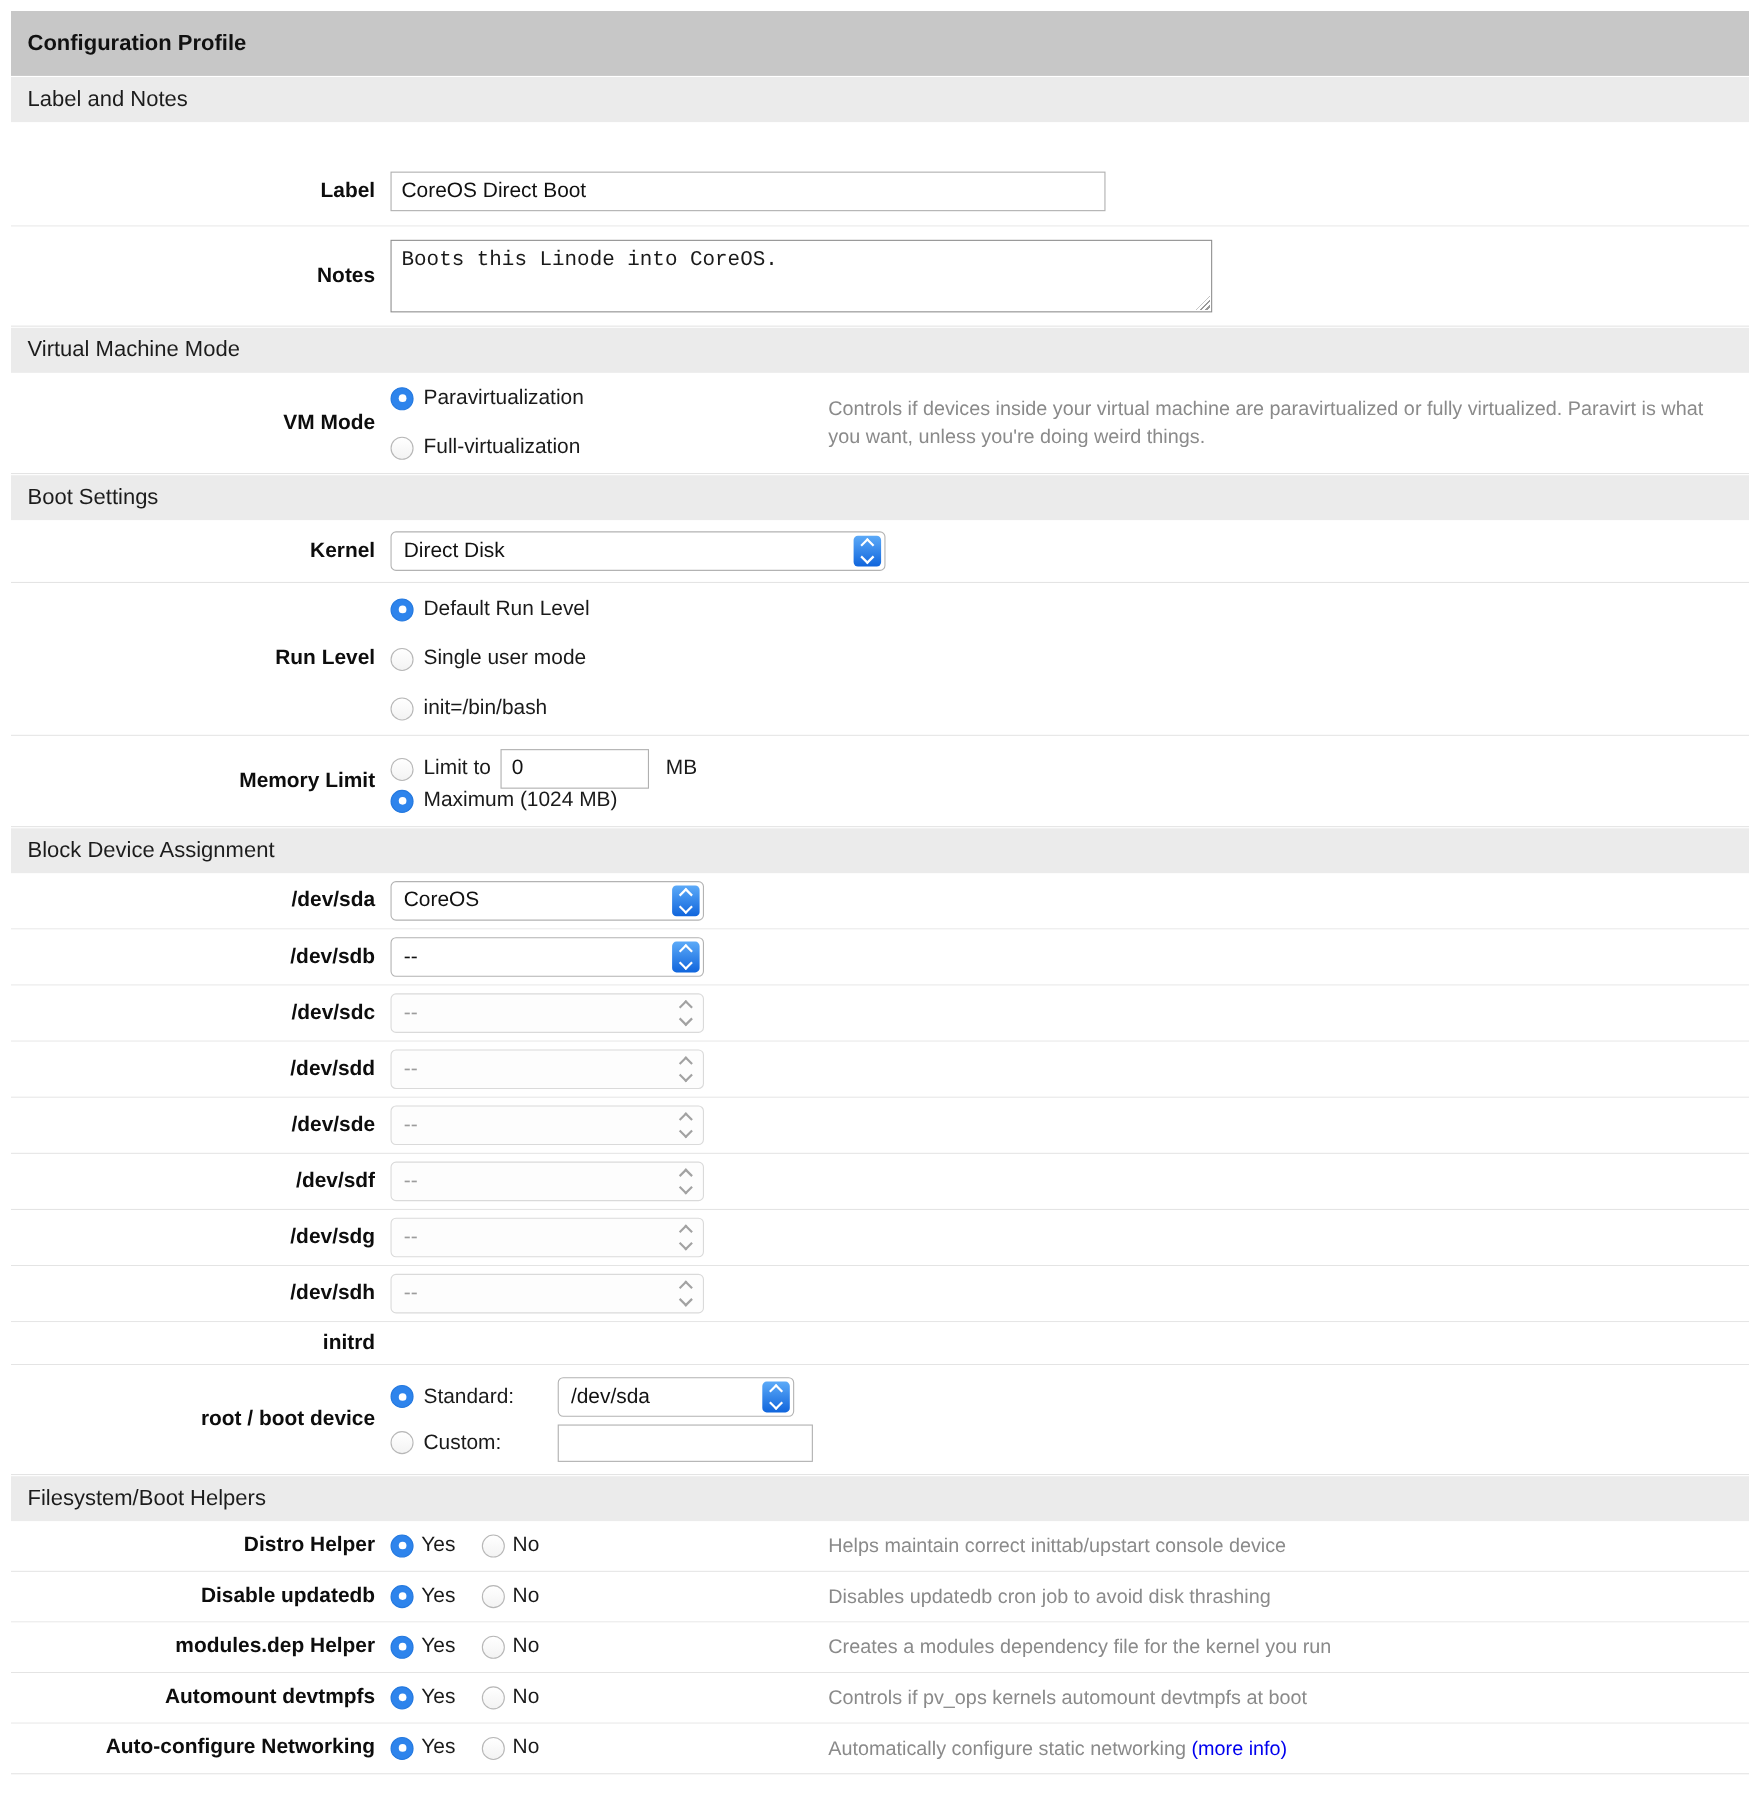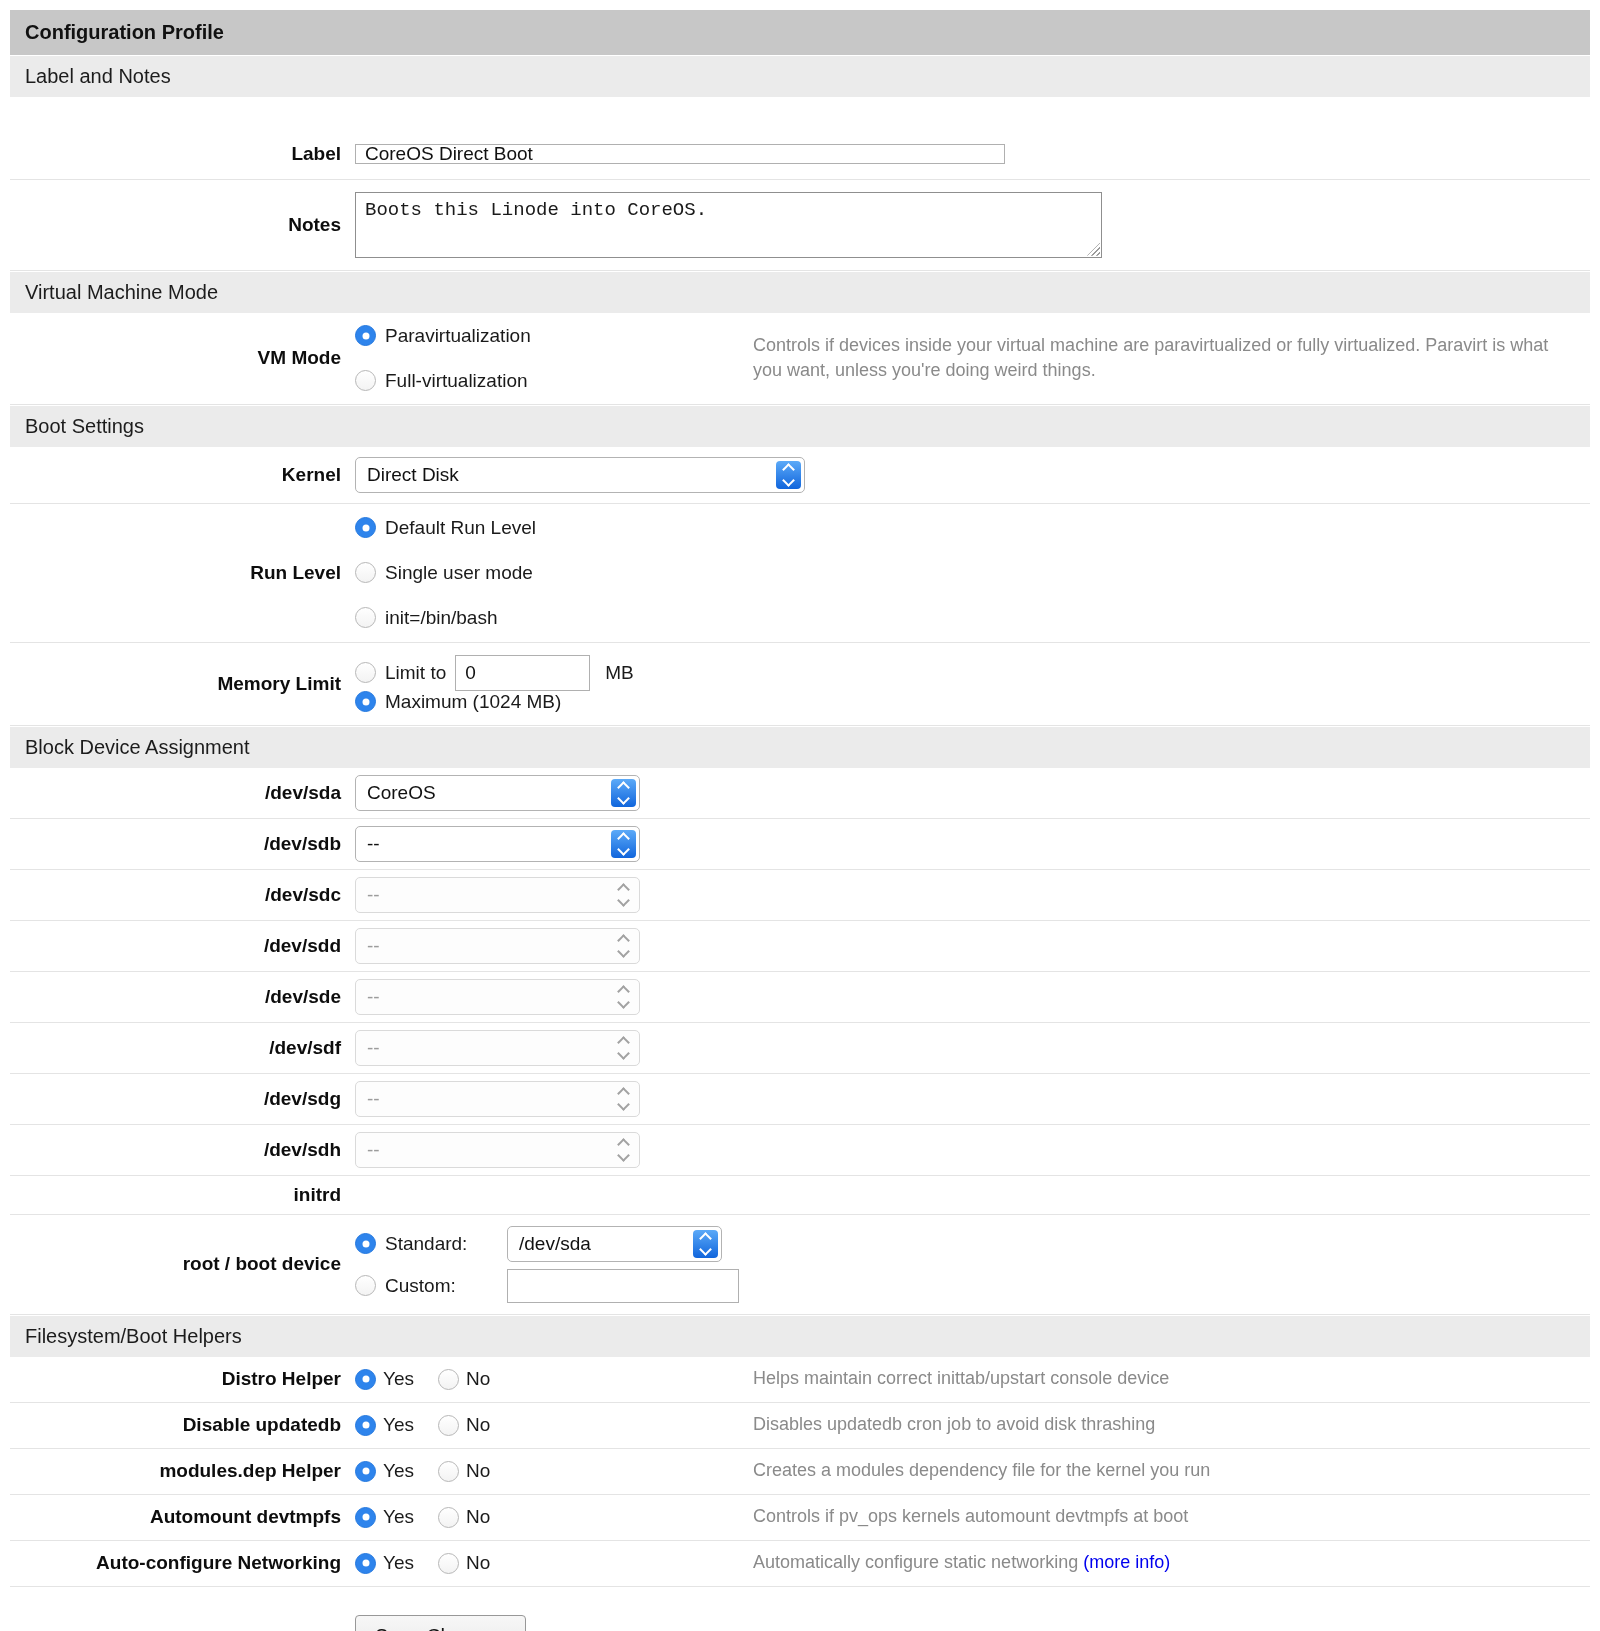--- a/index.html
+++ b/index.html
@@ -6,21 +6,21 @@
   html,body { background:#fff; }
   body {
     font-family: "Liberation Sans", sans-serif;
     font-size: 19px;
     color: #1a1a1a;
     width: 1600px;
   }
   .page { margin: 10px; width: 1580px; }
 
   .title-bar {
-    background:#c7c7c7; height:45px; display:flex; align-items:center;
+    background:#c7c7c7; height:59px; display:flex; align-items:center;
     padding:0 15px; font-size:20px; font-weight:bold; color:#111;
   }
   .section-bar {
     background:#ebebeb; height:41px; display:flex; align-items:center;
     padding:16px 15px; font-size:20px; color:#1c1c1c; margin-top:1px;
   }
 
   .row {
     display:flex; align-items:center; background:#fff;
     border-bottom:1px solid #e4e4e4; padding:10px 0;
@@ -32,21 +32,21 @@
   .col-field { margin-left:14px; }
   .row.with-help .col-field { flex:0 0 398px; }
   .col-help {
     flex:1 1 auto; color:#8a8a8a; font-size:18px; line-height:1.4;
     padding-right:40px;
   }
   .col-help a { color:#0000ee; text-decoration:none; }
 
   
   .text-input {
-    height:20px; border:1px solid #b0b0b0; background:#fff; color:#111;
+    height:36px; border:1px solid #b0b0b0; background:#fff; color:#111;
     font-family:"Liberation Sans",sans-serif; font-size:19px; padding:0 9px;
     outline:none;
   }
   .label-input { width:650px; }
   .mem-input { width:135px; height:36px; }
   .custom-input { width:232px; height:34px; }
 
   
   .notes-box {
     width:747px; height:66px; border:1px solid #8f8f8f; background:#fff;

